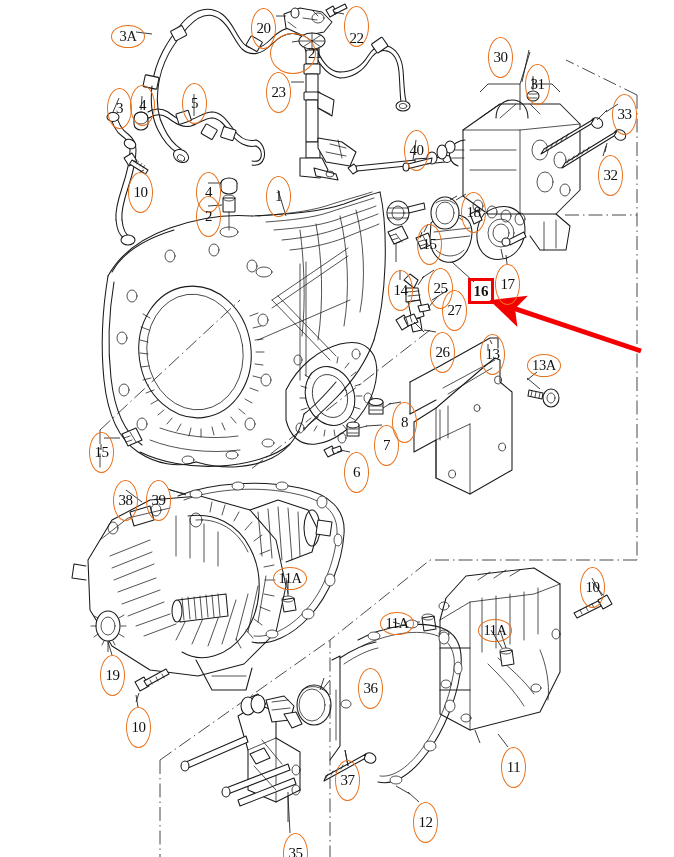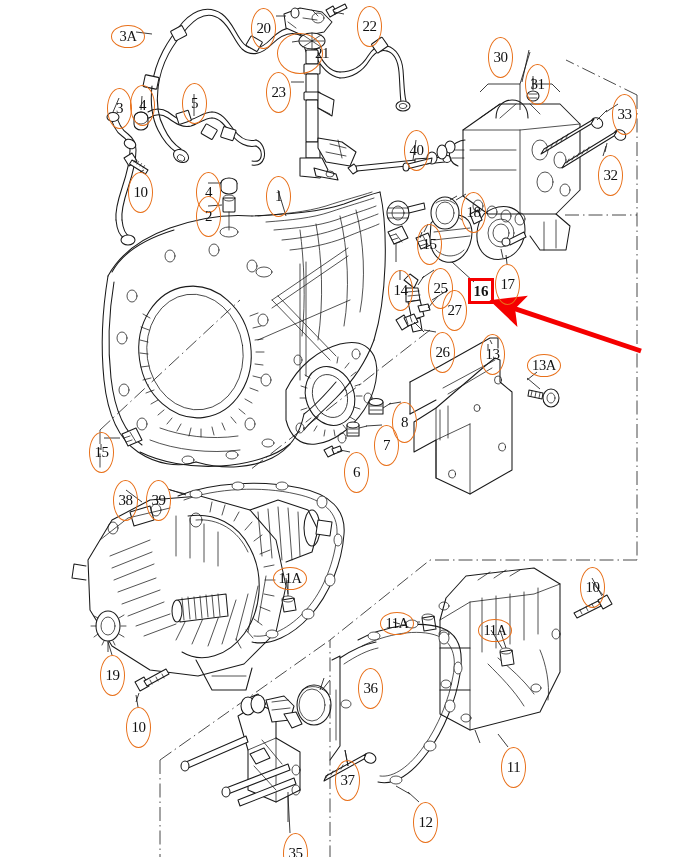--- a/index.html
+++ b/index.html
@@ -598,24 +598,24 @@
     <line id="hl-arrow" x1="641" y1="351" x2="498" y2="303" stroke="#F50000" stroke-width="5" marker-end="url(#redhead)"></line>
   </svg>
 
   <div id="callout-layer">
       <div class="callout w2" style="left: 111px; top: 25px;">
         <span>3A</span>
       </div>
       <div class="callout w1" style="left: 251px; top: 8px;">
         <span>20</span>
       </div>
-      <div class="callout w1" style="left: 357px; top: 6px;">
+      <div class="callout w1" style="left: 344px; top: 6px; align-items: flex-end;">
         <span>22</span>
       </div>
-      <div class="callout w1" style="left: 277px; top: 33px; padding-left: 44px;">
+      <div class="callout w1" style="left: 270px; top: 33px; padding-left: 44px;">
         <span>21</span>
       </div>
       <div class="callout w1" style="left: 488px; top: 37px;">
         <span>30</span>
       </div>
       <div class="callout w1" style="left: 525px; top: 64px;">
         <span>31</span>
       </div>
       <div class="callout w1" style="left: 266px; top: 72px;">
         <span>23</span>

